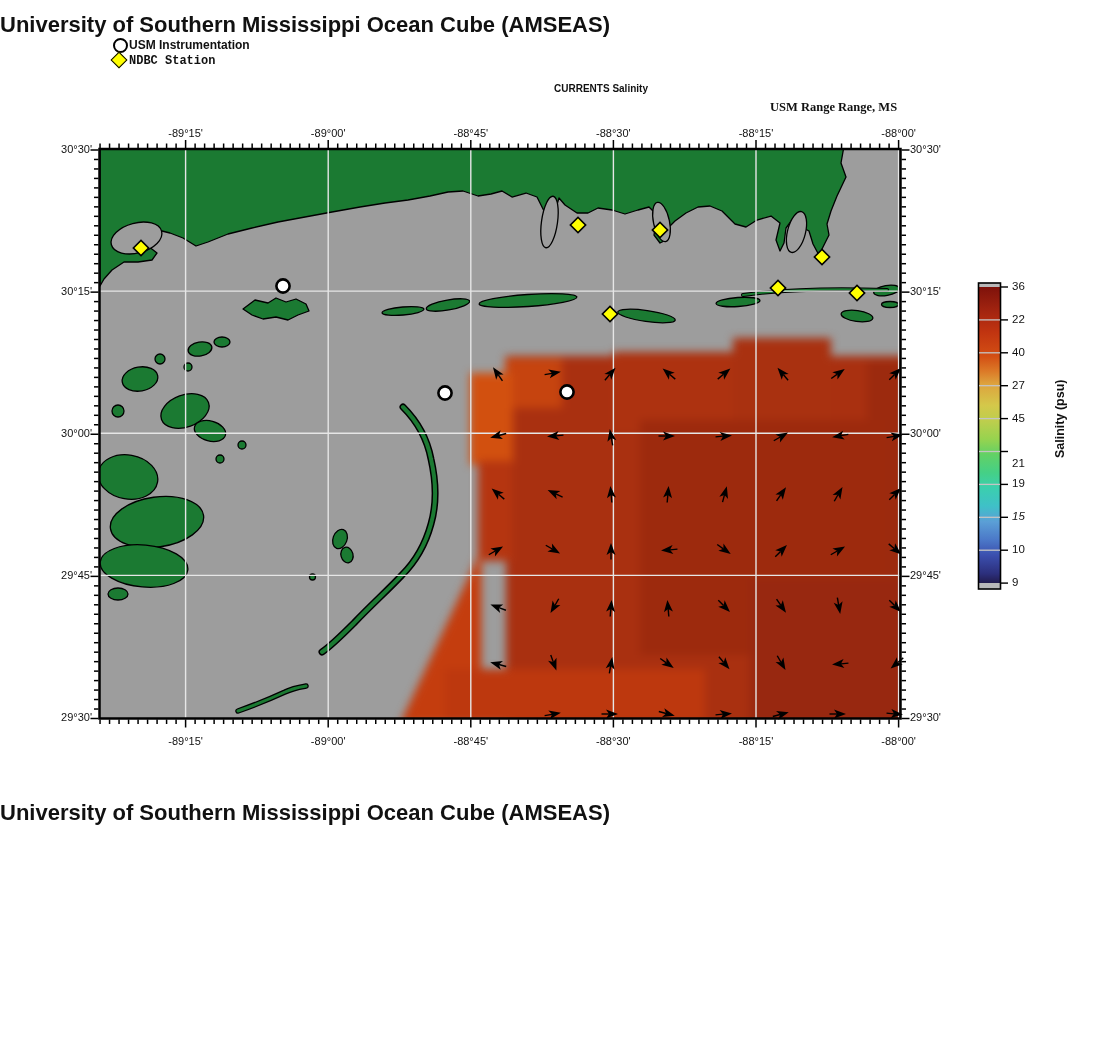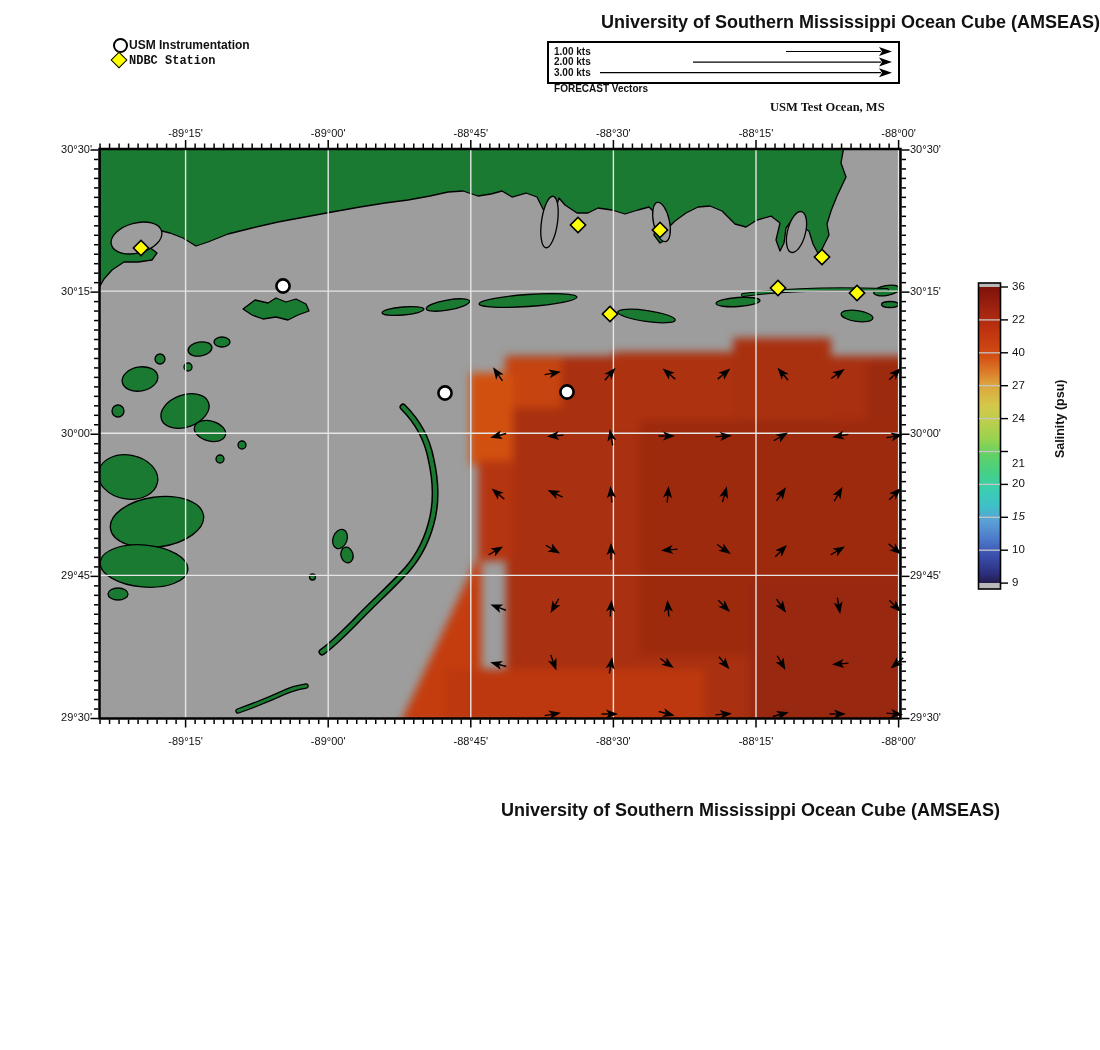--- a/index.html
+++ b/index.html
@@ -1,19 +1,19 @@
 <!DOCTYPE html>
 <html><head>
 <meta charset="utf-8">
 <style>
   html,body{margin:0;padding:0;background:#fff;}
   .page{position:relative;width:1100px;height:1050px;background:#ffffff;
         font-family:"Liberation Sans",sans-serif;overflow:hidden;}
   .abs{position:absolute;}
-  .title{left:0;width:1100px;text-align:right;font-weight:bold;font-size:18px;color:#111;}
+  .title{left:0;width:1100px;text-align:left;font-weight:bold;font-size:22px;color:#111;}
   .title.bottom{width:1000px;}
   .subtitle{left:150px;width:700px;top:99px;text-align:center;
             font-family:"Liberation Serif",serif;font-weight:bold;font-size:16px;color:#111;}
   .region{left:770px;top:100px;font-family:"Liberation Serif",serif;font-weight:bold;font-size:12.5px;color:#111;}
   .leg-label{font-weight:bold;font-size:12px;color:#111;}
   .leg-circle{width:11px;height:11px;border:2.2px solid #000;border-radius:50%;background:#fff;}
   .leg-diamond{width:10px;height:10px;border:1.6px solid #000;background:#ffff00;transform:rotate(45deg);}
   .currents-box{left:547px;top:41px;width:349px;height:39px;border:2px solid #000;background:#fff;}
   .cur-row-label{position:absolute;left:5px;font-weight:bold;font-size:10px;color:#111;line-height:10px;}
   .currents-caption{left:545px;top:83px;width:112px;text-align:center;font-weight:bold;font-size:10px;color:#111;}
@@ -34,36 +34,23 @@
 
 <div class="page">
 
   <div class="abs title" style="top:12px;">University of Southern Mississippi Ocean Cube (AMSEAS)</div>
 
   <div class="abs leg-circle" style="left:113px;top:38px;"></div>
   <div class="abs leg-label" style="left:129px;top:38px;">USM Instrumentation</div>
   <div class="abs leg-diamond" style="left:113px;top:54px;"></div>
   <div class="abs leg-label" style="left:129px;top:54px;font-family:Liberation Mono, monospace;">NDBC Station</div>
 
-  <div class="abs currents-box" id="curBox">
-      <svg width="349" height="39" style="position:absolute;left:0;top:0;">
-        <line x1="237" y1="8.5" x2="332" y2="8.5" stroke="#000" stroke-width="1.2"></line>
-        <path d="M343,8.5 L330,4 L333,8.5 L330,13 Z" fill="#000"></path>
-        <line x1="144" y1="19.1" x2="332" y2="19.1" stroke="#000" stroke-width="1.2"></line>
-        <path d="M343,19.1 L330,14.600000000000001 L333,19.1 L330,23.6 Z" fill="#000"></path>
-        <line x1="51" y1="29.7" x2="332" y2="29.7" stroke="#000" stroke-width="1.2"></line>
-        <path d="M343,29.7 L330,25.2 L333,29.7 L330,34.2 Z" fill="#000"></path>
-      </svg>
-      <div class="cur-row-label" style="top: 3.5px;">1.00 kts</div>
-      <div class="cur-row-label" style="top: 14.1px;">2.00 kts</div>
-      <div class="cur-row-label" style="top: 24.7px;">3.00 kts</div>
-    </div>
-  <div class="abs currents-caption">FORECAST Vectors</div>
-
-  <div class="abs region">USM Test Ocean, MS</div>
+  <div class="abs currents-caption">CURRENTS Salinity</div>
+
+  <div class="abs region">USM Range Range, MS</div>
 
   <div class="abs map">
     <div class="sal">
       <div style="left:406px;top:207px;width:410px;height:370px;background:#a93010;"></div>
       <div style="left:513px;top:203px;width:121px;height:80px;background:#ad3210;"></div>
       <div style="left:633px;top:189px;width:98px;height:85px;background:#a93110;"></div>
       <div style="left:767px;top:212px;width:50px;height:365px;background:#9c2a0e;"></div>
       <div style="left:540px;top:271px;width:245px;height:235px;background:#9d2a0d;"></div>
       <div style="left:405px;top:209px;width:57px;height:50px;background:#c6440f;"></div>
       <div style="left:370px;top:224px;width:43px;height:92px;background:#d2500f;"></div>
@@ -729,19 +716,19 @@
     <div class="axlab" style="left:0px;top:426.75px;width:92px;text-align:right;">30°00'</div>
     <div class="axlab" style="left:910px;top:426.75px;width:60px;text-align:left;">30°00'</div>
     <div class="axlab" style="left:0px;top:568.875px;width:92px;text-align:right;">29°45'</div>
     <div class="axlab" style="left:910px;top:568.875px;width:60px;text-align:left;">29°45'</div>
     <div class="axlab" style="left:0px;top:711px;width:92px;text-align:right;">29°30'</div>
     <div class="axlab" style="left:910px;top:711px;width:60px;text-align:left;">29°30'</div>
     <div class="cb-ticklab" style="left:1012px;top:280px;text-align:right;">36</div>
     <div class="cb-ticklab" style="left:1012px;top:312.9px;">22</div>
     <div class="cb-ticklab" style="left:1012px;top:345.8px;">40</div>
     <div class="cb-ticklab" style="left:1012px;top:378.7px;">27</div>
-    <div class="cb-ticklab" style="left:1012px;top:411.6px;">24</div>
+    <div class="cb-ticklab" style="left:1012px;top:411.6px;">45</div>
     <div class="cb-ticklab" style="left:1012px;top:457px;">21</div>
-    <div class="cb-ticklab" style="left:1012px;top:477.4px;">20</div>
+    <div class="cb-ticklab" style="left:1012px;top:477.4px;">19</div>
     <div class="cb-ticklab" style="left:1012px;top:510.29999999999995px;font-style:italic;">15</div>
     <div class="cb-ticklab" style="left:1012px;top:543.2px;">10</div>
     <div class="cb-ticklab" style="left:1012px;top:576.0999999999999px;">9</div>
   </div>
 
 </body></html>

